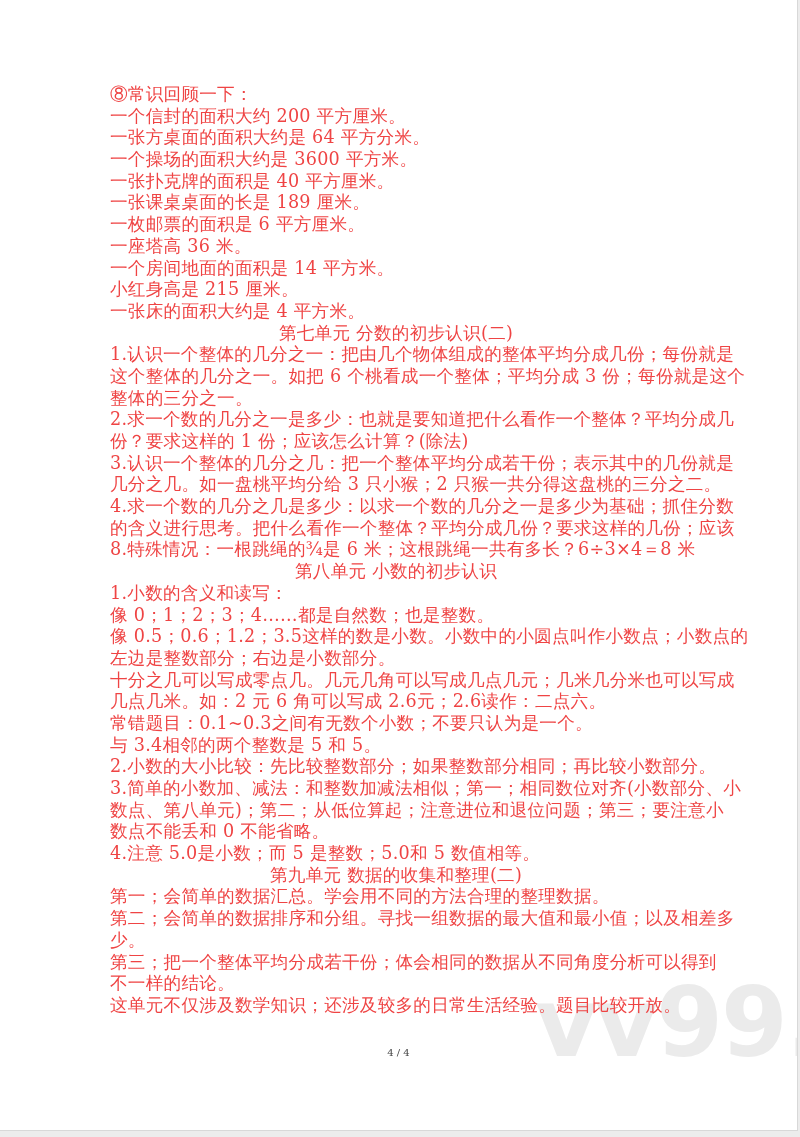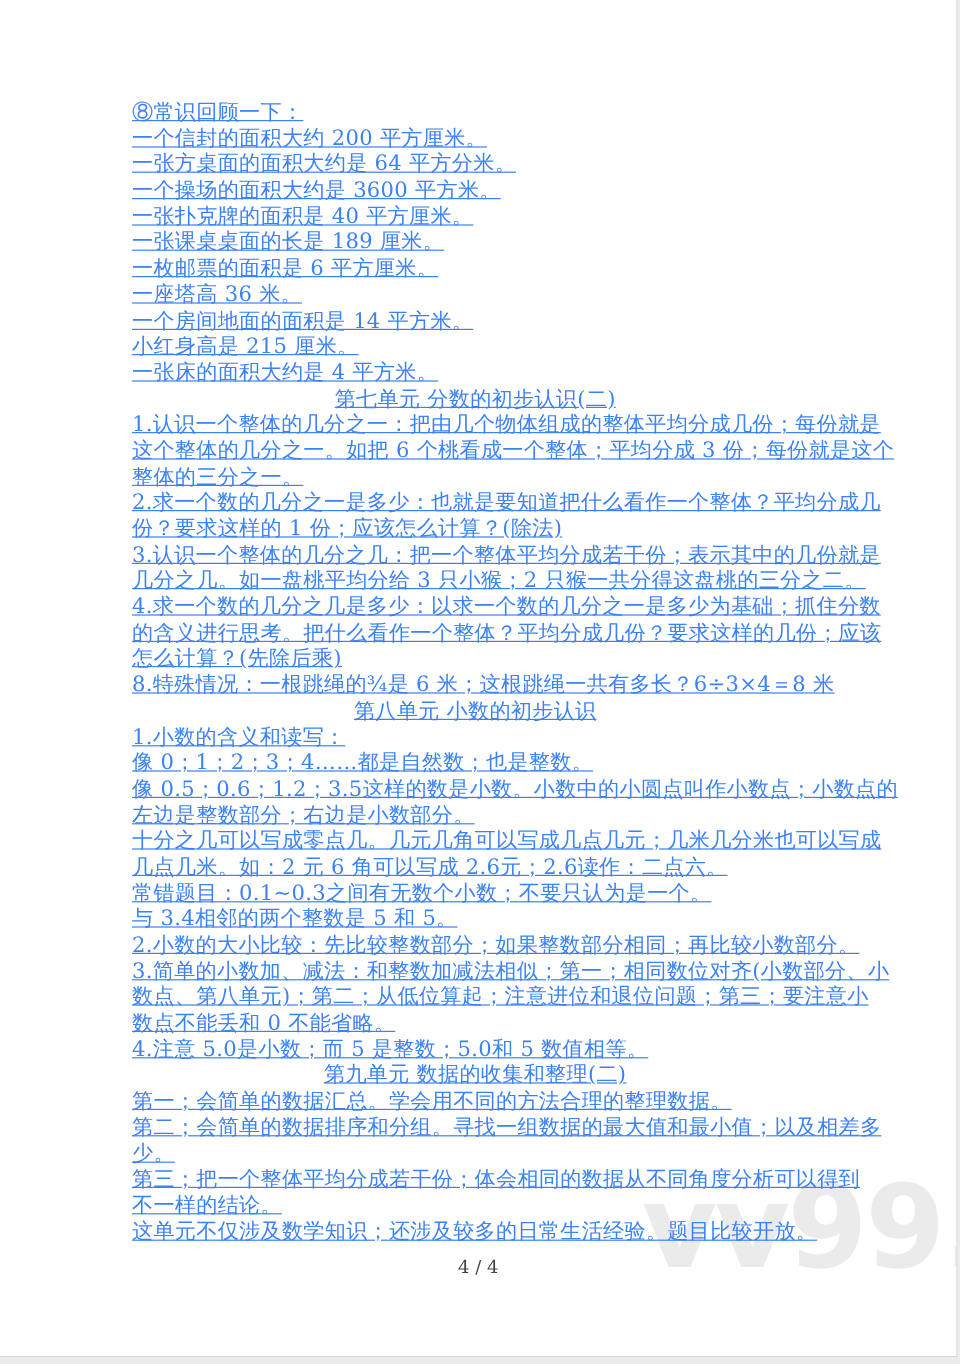--- a/index.html
+++ b/index.html
@@ -7,37 +7,36 @@
     width: 800px; height: 1137px; background: #ececec; position: relative; overflow: hidden;
     font-family: "DejaVu Serif", "Liberation Serif", serif;
   }
   .page {
     position: absolute; left: 0; top: 0; width: 797px; height: 1130px;
     background: #ffffff; border-right: 1px solid #d8d8d8; border-bottom: 1px solid #d8d8d8;
     overflow: hidden;
   }
   .content {
     position: absolute; left: 110px; top: 84px; width: 572px;
-    font-size: 17.6px; line-height: 21.7px; color: #3b82f6;
+    font-size: 17.6px; line-height: 21.7px; color: #ef4444;
     letter-spacing: 0.25px;
-    text-decoration: underline;
   }
   .line { white-space: nowrap; height: 21.7px; }
   .title { text-align: center; }
   .para { text-align: justify; text-align-last: left; }
   .watermark {
     position: absolute; left: 535px; top: 975px;
     font-family: "DejaVu Sans", "Liberation Sans", sans-serif; font-weight: bold;
     font-size: 96px; line-height: 96px; color: #ebebeb; letter-spacing: -2px;
     z-index: 0; user-select: none;
   }
   .content { z-index: 1; }
   .page-number {
     position: absolute; left: 0; width: 797px; top: 1047px; text-align: center;
-    font-size: 15px; color: #444; z-index: 1;
+    font-size: 10px; color: #444; z-index: 1;
   }
 </style>
 </head>
 <body>
 
 <div class="page">
   <div class="watermark">vv99.net</div>
 
   <div class="content">
     <section>
@@ -58,21 +57,20 @@
       <div class="line title">第七单元 分数的初步认识(二)</div>
       <div class="line para">1.认识一个整体的几分之一：把由几个物体组成的整体平均分成几份；每份就是</div>
       <div class="line para">这个整体的几分之一。如把 6 个桃看成一个整体；平均分成 3 份；每份就是这个</div>
       <div class="line">整体的三分之一。</div>
       <div class="line para">2.求一个数的几分之一是多少：也就是要知道把什么看作一个整体？平均分成几</div>
       <div class="line">份？要求这样的 1 份；应该怎么计算？(除法)</div>
       <div class="line para">3.认识一个整体的几分之几：把一个整体平均分成若干份；表示其中的几份就是</div>
       <div class="line">几分之几。如一盘桃平均分给 3 只小猴；2 只猴一共分得这盘桃的三分之二。</div>
       <div class="line para">4.求一个数的几分之几是多少：以求一个数的几分之一是多少为基础；抓住分数</div>
       <div class="line para">的含义进行思考。把什么看作一个整体？平均分成几份？要求这样的几份；应该</div>
-      <div class="line">怎么计算？(先除后乘)</div>
       <div class="line">8.特殊情况：一根跳绳的¾是 6 米；这根跳绳一共有多长？6÷3×4＝8 米</div>
     </section>
 
     <section>
       <div class="line title">第八单元 小数的初步认识</div>
       <div class="line">1.小数的含义和读写：</div>
       <div class="line">像 0；1；2；3；4……都是自然数；也是整数。</div>
       <div class="line para">像 0.5；0.6；1.2；3.5这样的数是小数。小数中的小圆点叫作小数点；小数点的</div>
       <div class="line">左边是整数部分；右边是小数部分。</div>
       <div class="line para">十分之几可以写成零点几。几元几角可以写成几点几元；几米几分米也可以写成</div>

